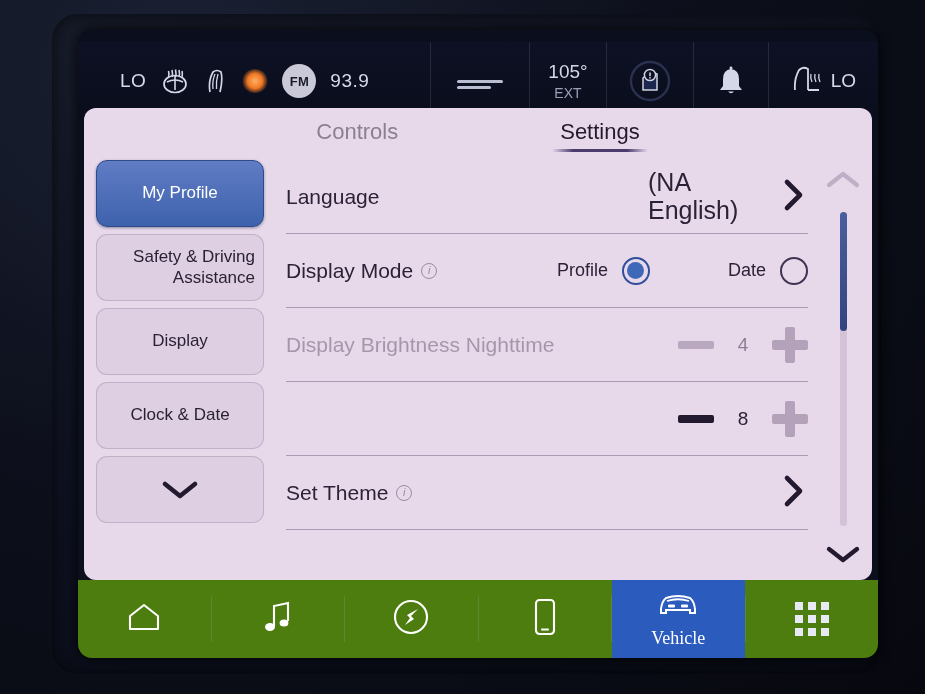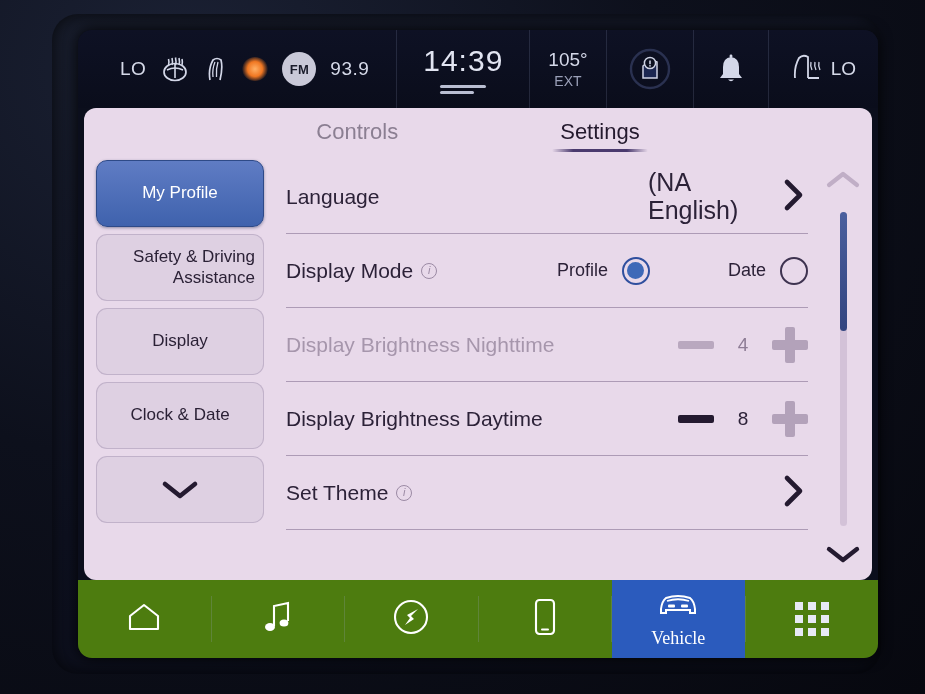--- a/index.html
+++ b/index.html
@@ -30,21 +30,21 @@
     position: absolute;
     left: 78px; top: 30px; width: 800px; height: 628px;
     border-radius: 14px;
     background: #0b0e1c;
     overflow: hidden;
     box-shadow: 0 0 14px rgba(0,0,0,.9);
   }
 
   
   #statusbar {
-    position: absolute; left: 0; top: 0; width: 100%; height: 78px;
+    position: absolute; left: 0; top: 12px; width: 100%; height: 78px;
     background: linear-gradient(180deg, #0e1124 0%, #0a0d1b 100%);
     display: flex; 
     color: #cfd3e4;
   }
   .sb-left {
     display: flex; align-items: center; gap: 14px;
     padding-left: 42px; flex: 0 0 auto;
   }
   .sb-text { font-size: 19px; letter-spacing: .5px; color: #d6dae9; }
   .sb-seat svg, .sb-fan svg { display: block; }
@@ -266,21 +266,20 @@
 
       <span class="sb-glow"></span>
 
       <span class="fm-pill">FM</span>
       <span class="sb-text">93.9</span>
     </div>
 
     <div class="sb-right">
       <div class="sb-cell sb-clock">
         <div class="clock-wrap">
-          <span>14:39</span>
           <span class="clock-bars">
             <span class="clock-bar" style="display:block"></span>
             <span class="clock-bar short" style="display:block"></span>
           </span>
         </div>
       </div>
 
       <div class="sb-cell">
         <span class="temp-main">105°</span>
         <span class="temp-sub">EXT</span>
@@ -380,21 +379,20 @@
           <div class="row-right">
             <div class="stepper">
               <span class="minus dim"></span>
               <span class="step-val">4</span>
               <span class="plus"></span>
             </div>
           </div>
         </div>
 
         <div class="row">
-          <div class="row-label">Display Brightness Daytime</div>
           <div class="row-right">
             <div class="stepper">
               <span class="minus"></span>
               <span class="step-val">8</span>
               <span class="plus"></span>
             </div>
           </div>
         </div>
 
         <div class="row">

